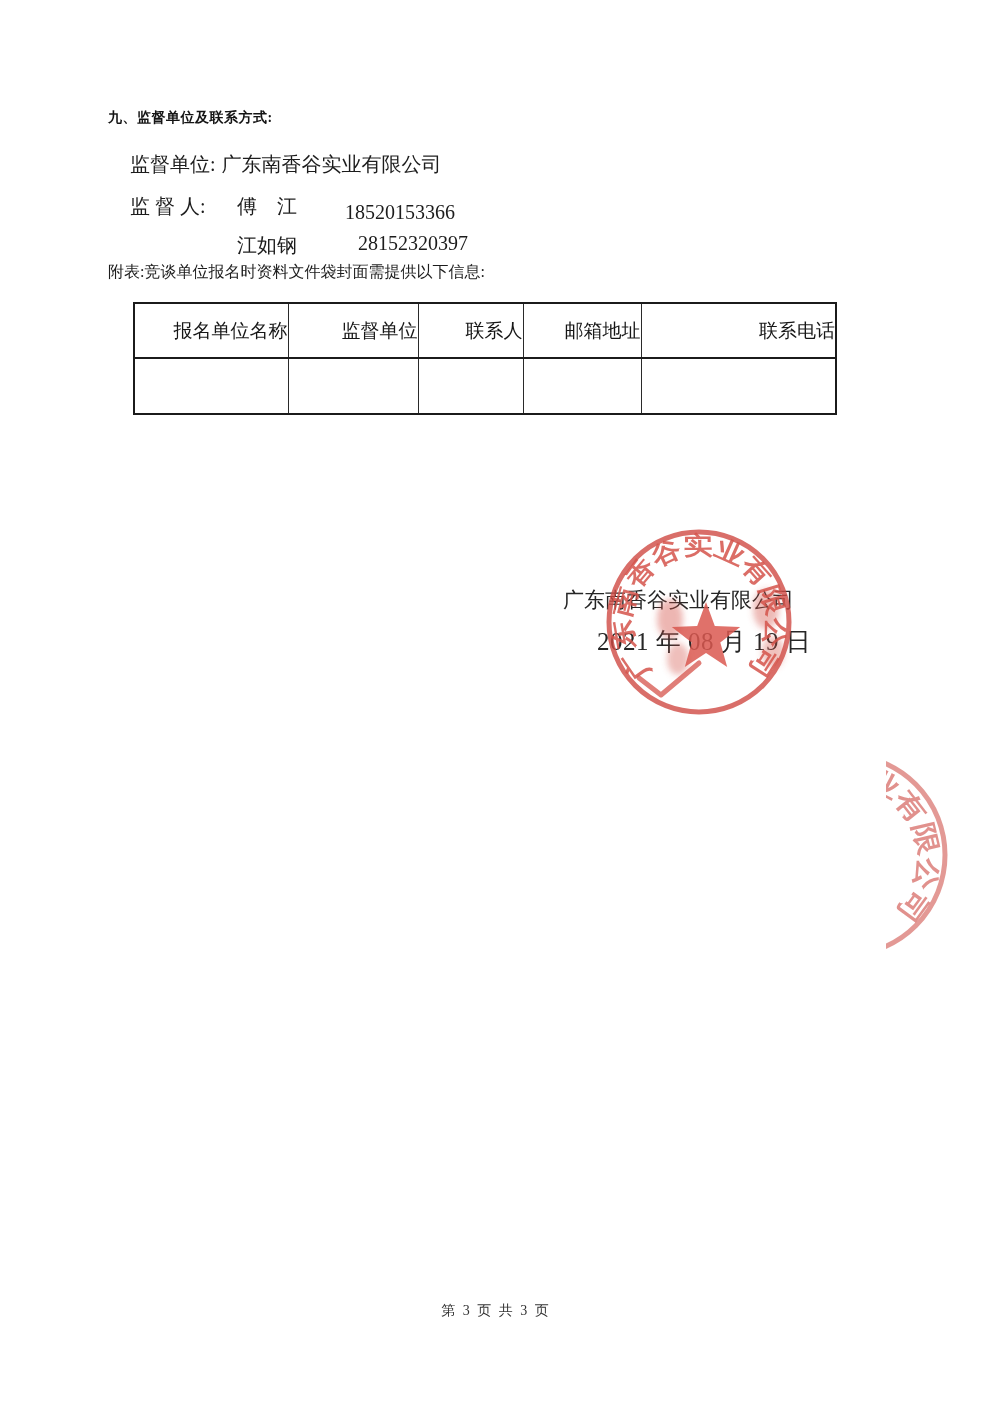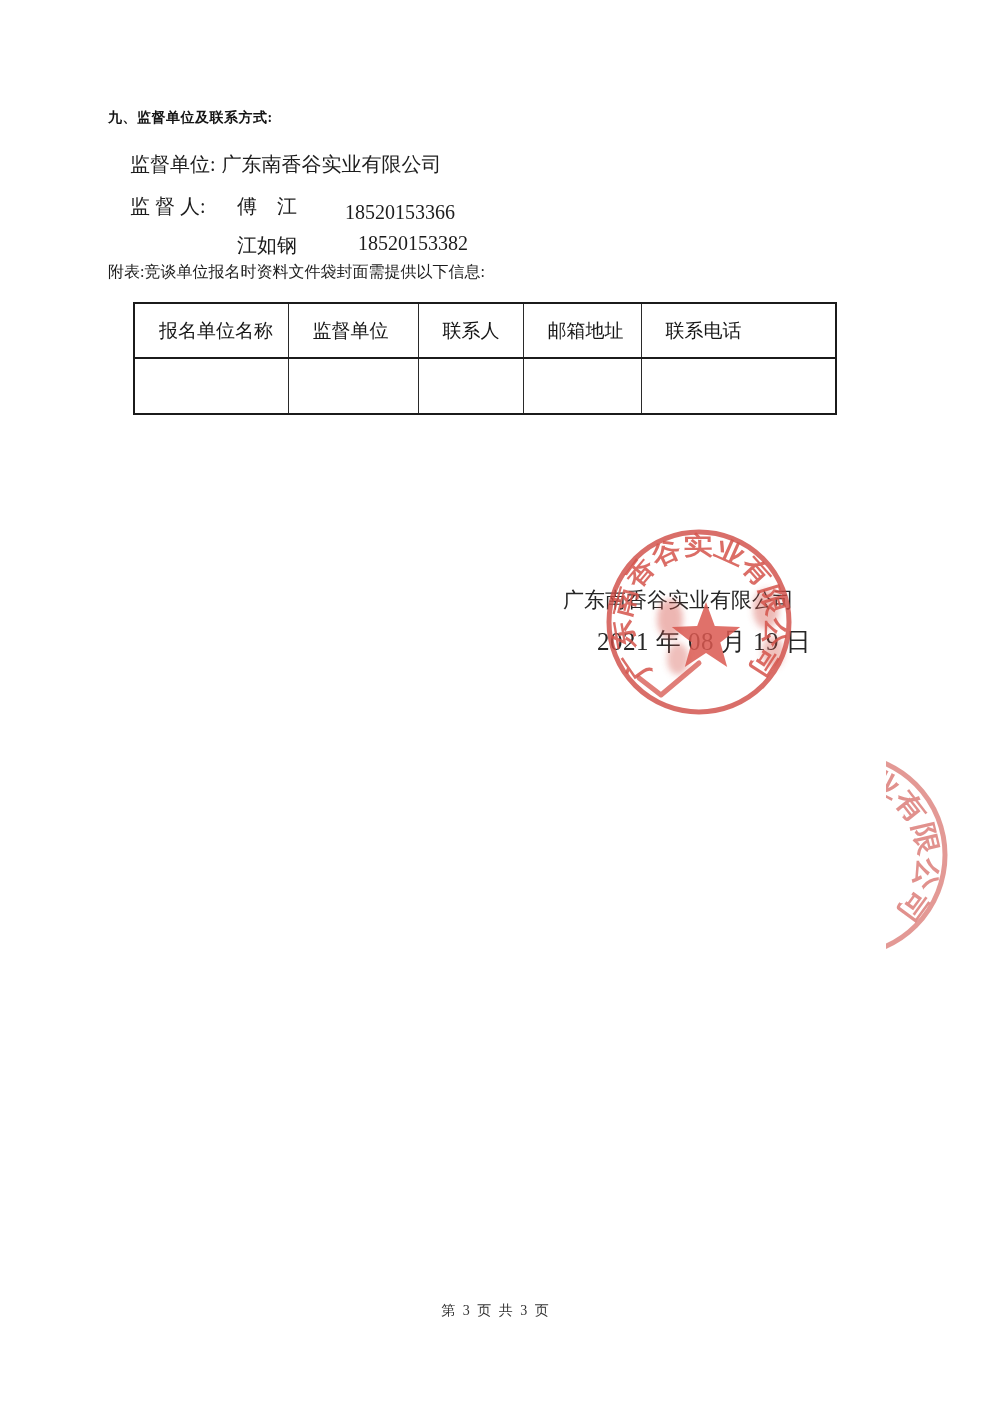--- a/index.html
+++ b/index.html
@@ -20,22 +20,22 @@
   .sup-phone2{left:358px;top:232px;font-size:20px;}
   .note{left:108px;top:262px;font-size:16px;}
 
   table.info{
     position:absolute;left:133px;top:302px;width:702px;
     border-collapse:collapse;table-layout:fixed;
     border:2px solid #1b1b1b;
   }
   table.info th{
     height:53px;border:1px solid #2a2a2a;border-bottom:2px solid #1b1b1b;
-    font-size:19px;font-weight:normal;text-align:left;vertical-align:middle;
-    padding:0 0 0 24px;color:#161616;white-space:nowrap;overflow:hidden;
+    font-size:19px;font-weight:normal;text-align:right;vertical-align:middle;
+    padding:0 0 0 0;color:#161616;white-space:nowrap;overflow:hidden;
   }
   table.info td{height:52px;border:1px solid #2a2a2a;}
 
   .sig-company{left:563px;top:586px;font-size:21px;color:#262626;z-index:1;}
   .sig-date{left:597px;top:625px;font-size:25px;color:#262626;z-index:1;letter-spacing:.5px;}
 
   .seal{left:590px;top:514px;width:220px;height:225px;z-index:2;}
   .seal svg{display:block;}
 
   .seal-partial{left:740px;top:733px;width:252px;height:252px;z-index:2;
@@ -50,21 +50,21 @@
 
 <div class="abs line2">
   <span>监督单位:</span><span class="val">广东南香谷实业有限公司</span>
 </div>
 
 <div class="abs sup-label">监 督 人:</div>
 <div class="abs sup-name1">傅　江</div>
 <div class="abs sup-phone1">18520153366</div>
 
 <div class="abs sup-name2">江如钢</div>
-<div class="abs sup-phone2">18520153382</div>
+<div class="abs sup-phone2">28152320397</div>
 
 <div class="abs note">附表:竞谈单位报名时资料文件袋封面需提供以下信息:</div>
 
 <table class="info">
   <colgroup>
     <col style="width:154px">
       <col style="width:130px">
       <col style="width:105px">
       <col style="width:118px">
       <col style="width:195px">

